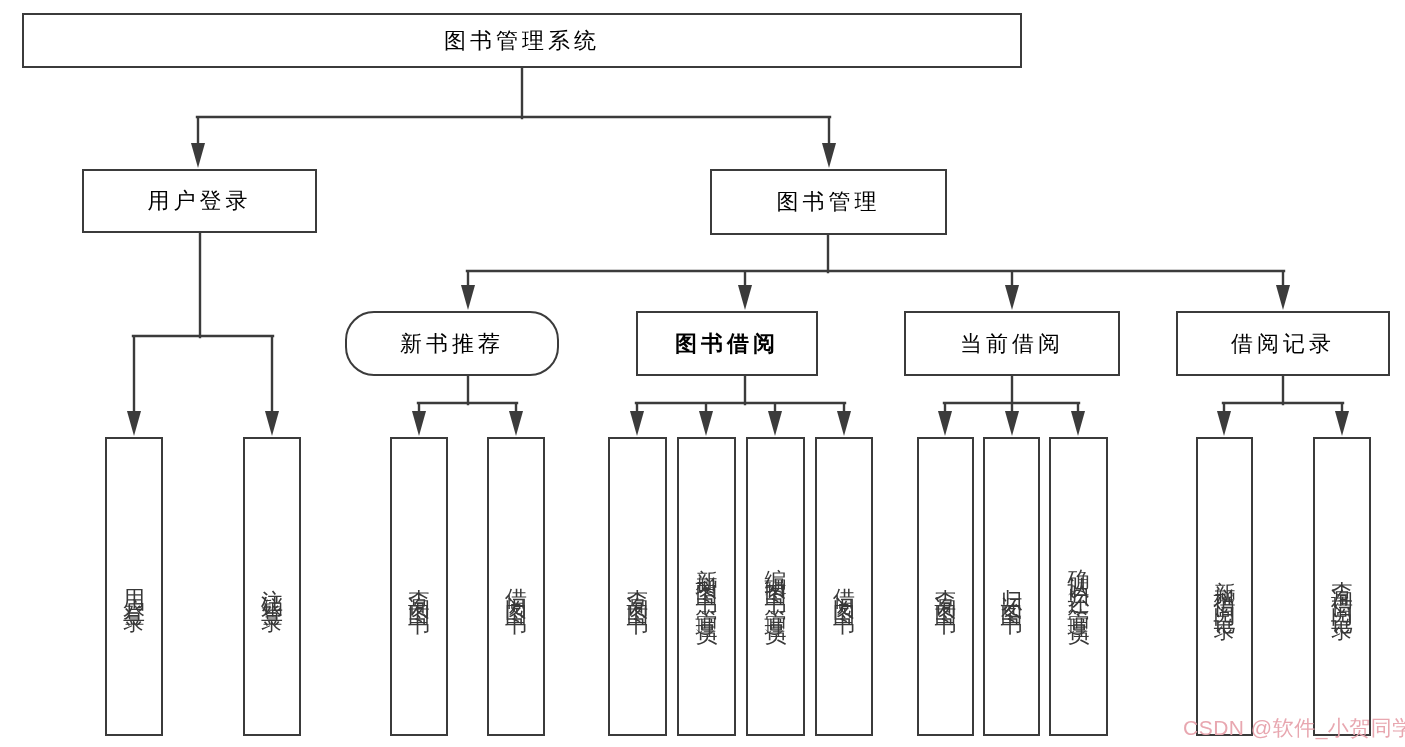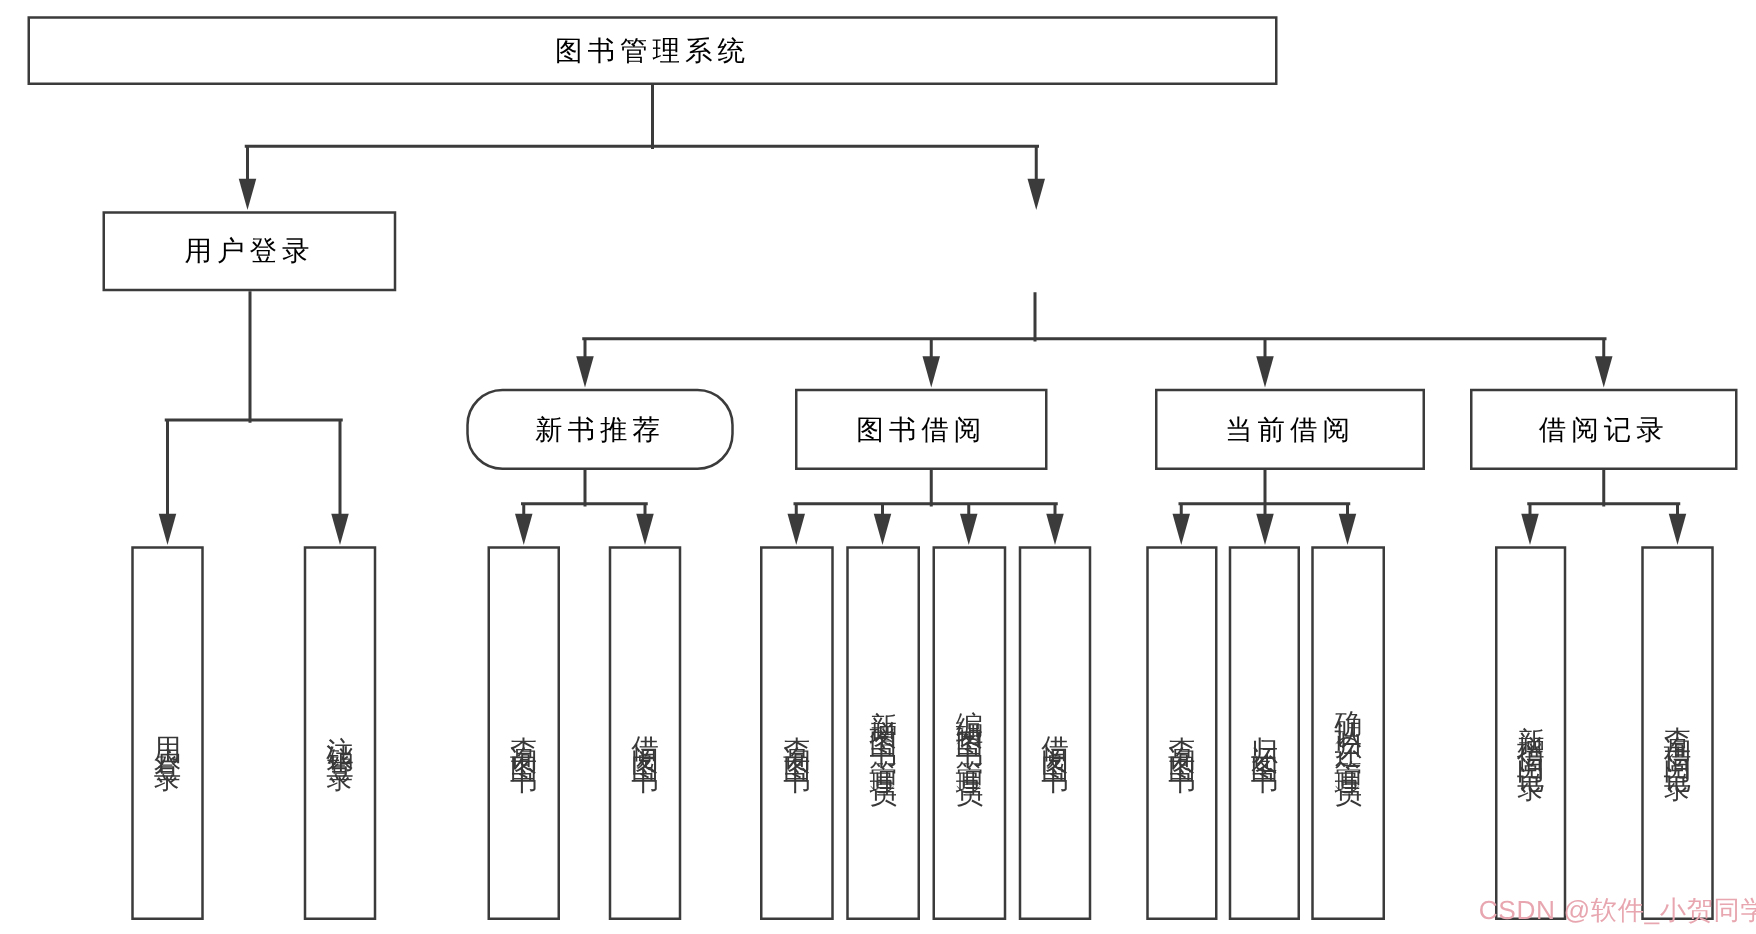--- a/index.html
+++ b/index.html
@@ -65,24 +65,25 @@
       <polygon points="1005,411 1019,411 1012,436"></polygon>
       <polygon points="1071,411 1085,411 1078,436"></polygon>
       <polygon points="1217,411 1231,411 1224,436"></polygon>
       <polygon points="1335,411 1349,411 1342,436"></polygon>
     </g>
   </svg>
 
   <div class="hbox" style="left:22px; top:13px; width:1000px; height:55px;">图书管理系统</div>
 
   <div class="hbox" style="left:82px; top:169px; width:235px; height:64px;">用户登录</div>
+  <div class="hbox" style="left:710px; top:169px; width:237px; height:66px;">图书管理</div>
 
-  <div class="hbox" style="left:373px; top:311px; width:214px; height:65px;border-radius:29px;">新书推荐</div>
-  <div class="hbox" style="left:636px; top:311px; width:202px; height:65px;">图书借阅</div>
-  <div class="hbox" style="left:904px; top:311px; width:216px; height:65px;margin-left:20px;">当前借阅</div>
+  <div class="hbox" style="left:345px; top:311px; width:214px; height:65px;border-radius:29px;">新书推荐</div>
+  <div class="hbox" style="left:636px; top:311px; width:182px; height:65px;font-weight:bold;">图书借阅</div>
+  <div class="hbox" style="left:904px; top:311px; width:216px; height:65px;">当前借阅</div>
   <div class="hbox" style="left:1176px; top:311px; width:214px; height:65px;">借阅记录</div>
 
   <div class="vbox" style="left:105px; top:437px; width:58px; height:299px;">
     <span class="vtext">用户登录</span>
   </div>
   <div class="vbox" style="left:243px; top:437px; width:58px; height:299px;">
     <span class="vtext">注销登录</span>
   </div>
 
   <div class="vbox" style="left:390px; top:437px; width:58px; height:299px;">

